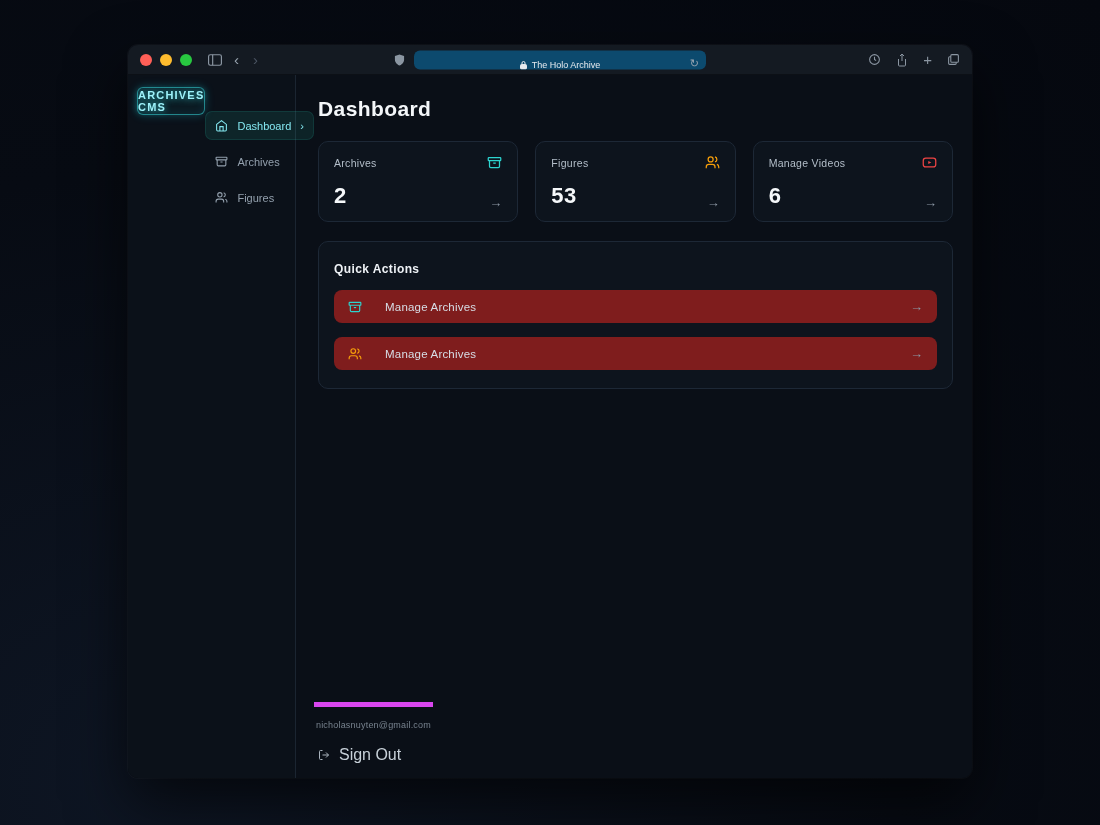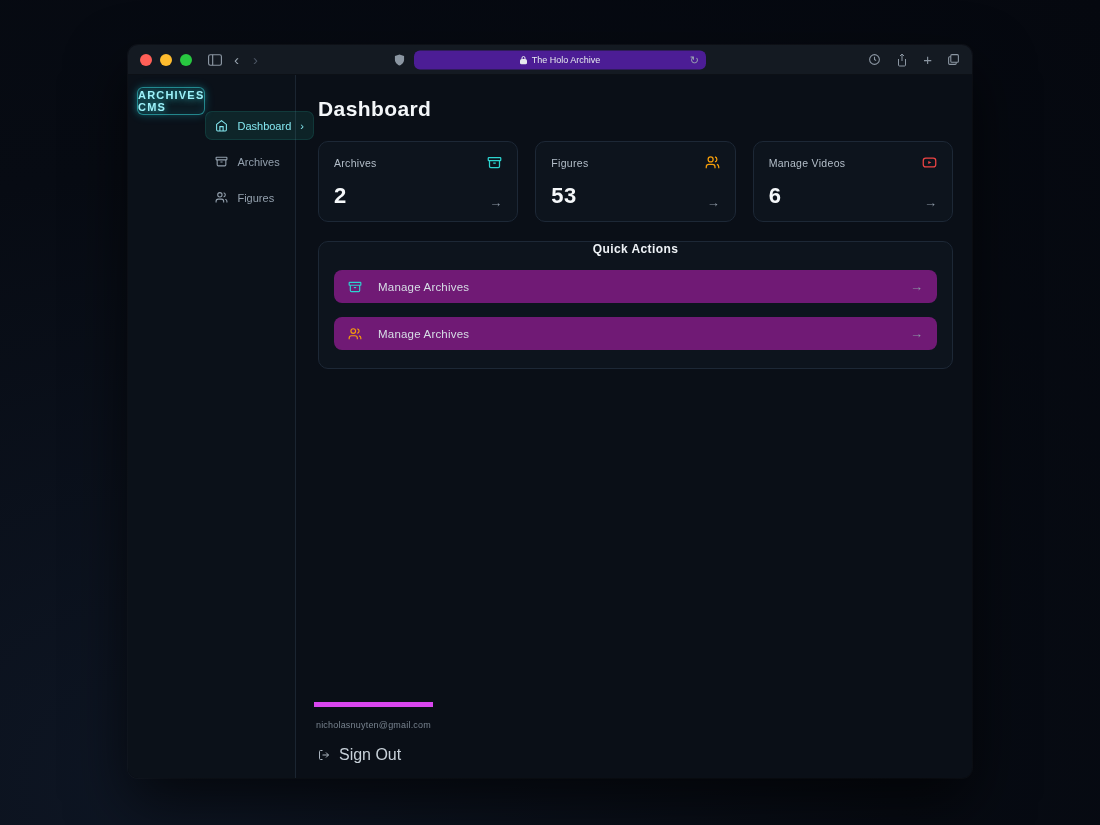--- a/index.html
+++ b/index.html
@@ -26,22 +26,22 @@
   .tl.red { background:#ff5f57; } .tl.yellow { background:#febc2e; } .tl.green { background:#28c840; }
   .tb-ic { color:#8b96a2; display:flex; align-items:center; }
   .tb-ic svg { display:block; }
   .nav-chev { font-size:15px; line-height:1; color:#9aa5b1; padding:0 2px; }
   .nav-chev.dim { color:#4b5563; }
   .urlwrap {
     position:absolute; left:50%; top:50%; transform:translate(-50%,-50%);
     display:flex; align-items:center; gap:9px;
   }
   .urlpill {
-    width:292px; height:19px; background:#4c1d95; border-radius:6px;
-    display:flex; align-items:center; justify-content:center; gap:5px;
+    width:292px; height:19px; background:#0c4a6e; border-radius:6px;
+    display:flex; align-items:flex-end; justify-content:center; gap:5px;
     color:#e6eaee; font-size:9px; position:relative;
   }
   .urlpill .refresh { position:absolute; right:7px; color:#9aa5b1; font-size:11px; }
   .right-icons { margin-left:auto; display:flex; gap:15px; align-items:center; }
 
   
   .content { display:flex; height:703px; background:#0a0f17; }
 
   .sidebar {
     width:168px; background:#0b1119; border-right:1px solid #1b2531;
@@ -80,25 +80,25 @@
     background:#0d141d; border:1px solid #1d2836; border-radius:10px;
   }
   .stat-card { padding:13px 15px 12px; height:81px; display:flex; flex-direction:column; justify-content:space-between; }
   .stat-top { display:flex; justify-content:space-between; align-items:center; }
   .stat-label { font-size:10.5px; color:#b4bfca; letter-spacing:.3px; }
   .stat-icn { display:flex; }
   .stat-bottom { display:flex; justify-content:space-between; align-items:flex-end; }
   .stat-value { font-size:22px; font-weight:bold; color:#f5f8fa; letter-spacing:.5px; }
   .arrow { color:#8d99a5; font-size:13px; line-height:1; }
 
-  .qa-card { margin-top:19px; padding:0 15px 18px;text-align:center; }
+  .qa-card { margin-top:19px; padding:20px 15px 18px; }
   .qa-title { font-size:12px; font-weight:bold; color:#eef2f6; letter-spacing:.4px; }
   .qa-row {
-    margin-top:14px; height:33px; background:#701a75; border-radius:8px;
-    display:flex; align-items:center; gap:16px; padding:0 14px;
+    margin-top:14px; height:33px; background:#7f1d1d; border-radius:8px;
+    display:flex; align-items:center; gap:23px; padding:0 14px;
   }
   .qa-row .icn { display:flex; }
   .qa-label { font-size:11.5px; color:#d7dee6; letter-spacing:.2px; }
   .qa-row .arrow { margin-left:auto; }
 
   .c-cyan { color:#2dd4cf; }
   .c-orange { color:#f59e0b; }
   .c-red { color:#ef4444; }
 </style>
 </head>

